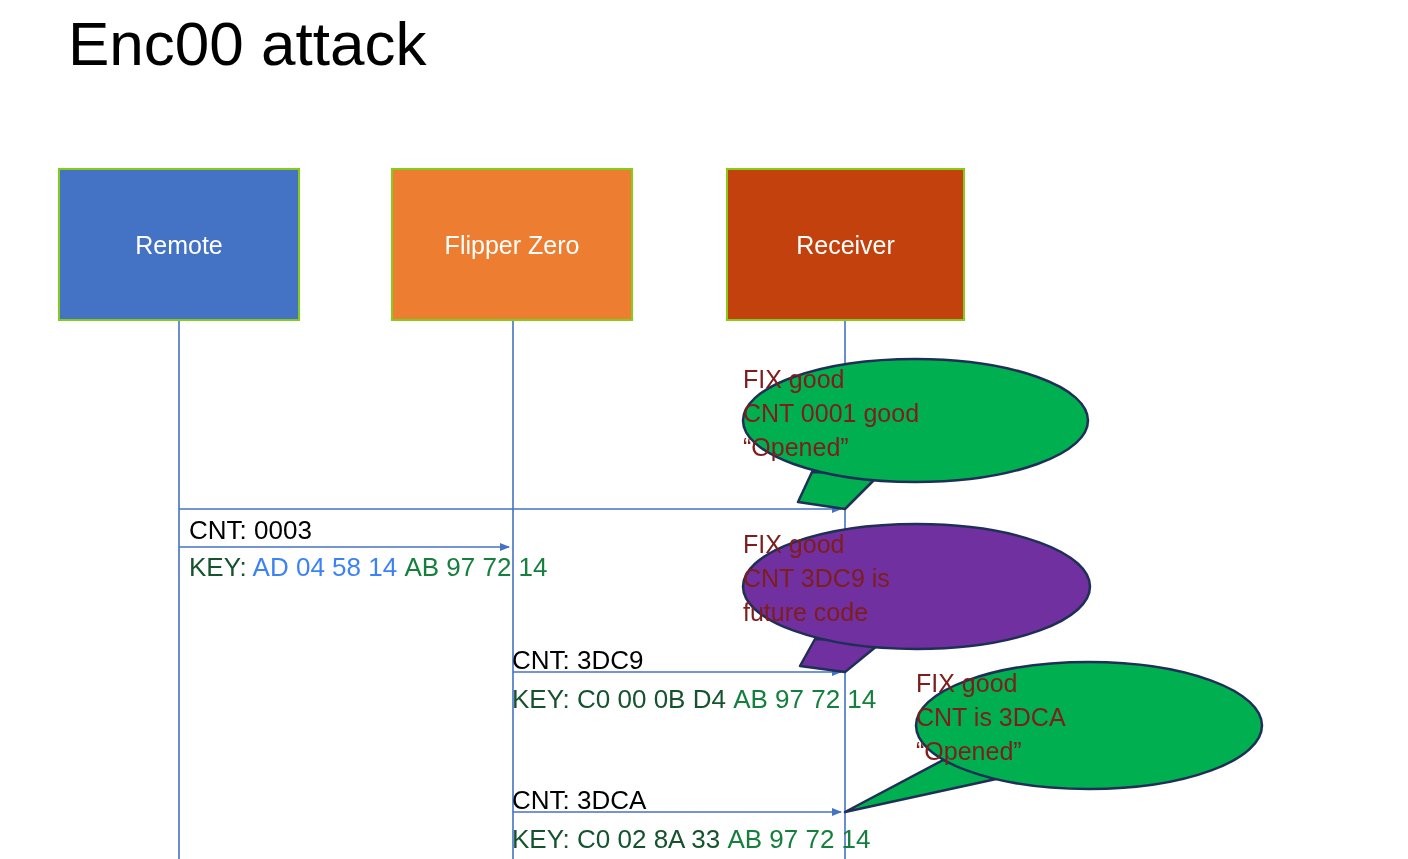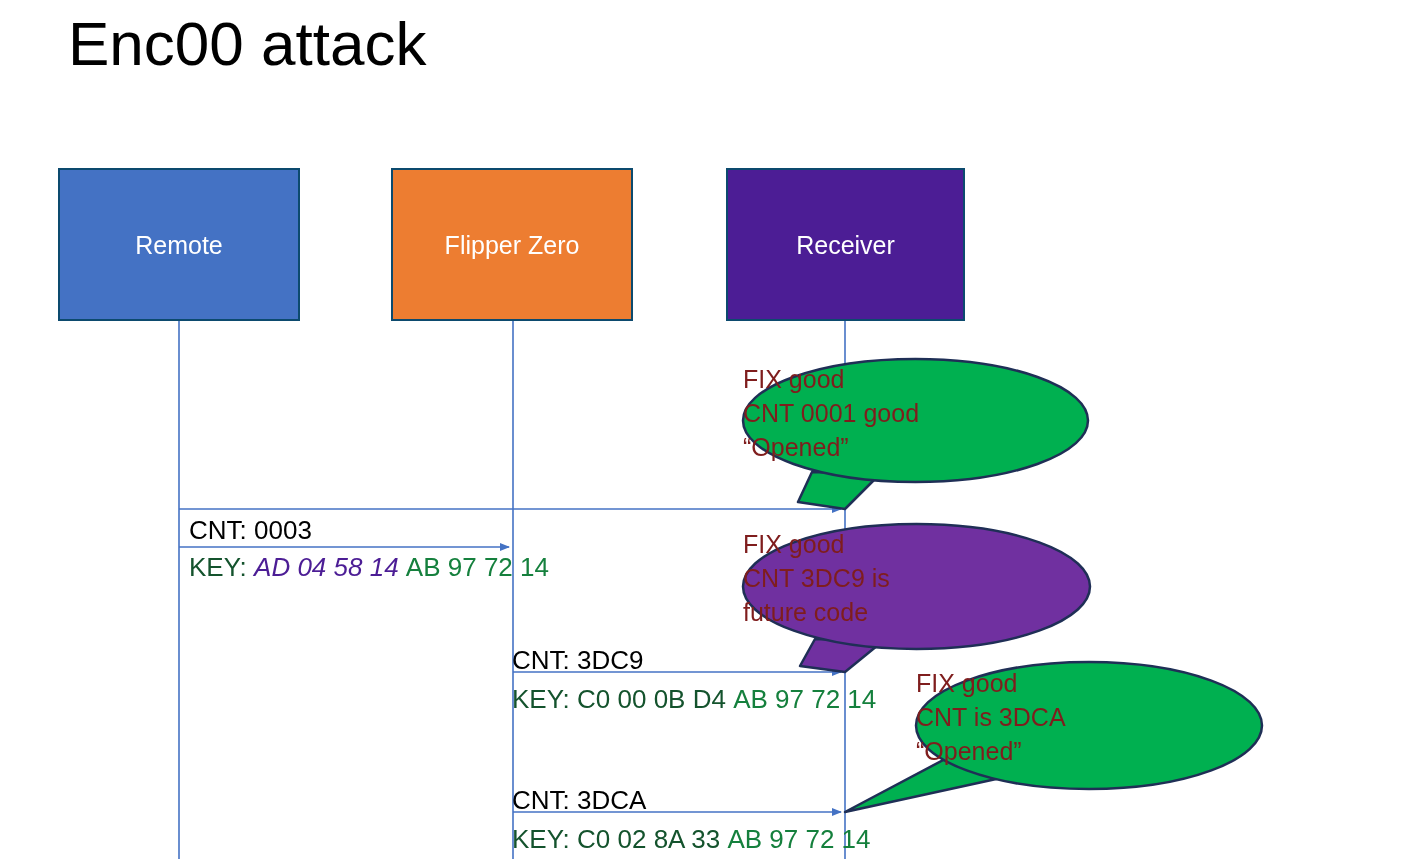--- a/index.html
+++ b/index.html
@@ -33,50 +33,50 @@
     font-weight: 400;
     color: #000000;
     letter-spacing: 0px;
     white-space: nowrap;
   }
 
   
   .actor-box {
     position: absolute;
     box-sizing: border-box;
-    border: 2px solid #0c4a6e;
+    border: 2px solid #84cc16;
     display: flex;
     align-items: center;
     justify-content: center;
     color: #ffffff;
     font-size: 25px;
     line-height: 30px;
   }
   .actor-remote   { left: 58px;  top: 164px; width: 242px; height: 153px; background: #4472c4; }
   .actor-flipper  { left: 391px; top: 164px; width: 242px; height: 153px; background: #ed7d31; }
-  .actor-receiver { left: 726px; top: 164px; width: 239px; height: 153px; background: #4c1d95; }
+  .actor-receiver { left: 726px; top: 164px; width: 239px; height: 153px; background: #c2410c; }
 
   
   svg#diagram {
     position: absolute;
     left: 0; top: 0;
     width: 1408px;
     height: 859px;
     overflow: visible;
   }
 
   
   .msg-label {
     position: absolute;
     font-size: 26px;
     line-height: 34px;
     white-space: nowrap;
     color: #000000;
   }
-  .msg-label .hex-red   { color: #4c1d95; font-style: italic; }
+  .msg-label .hex-red   { color: #3b82f6; }
   .msg-label .hex-green { color: #15803d; }
   .msg-label .hex-black { color: #14532d; text-align: right; }
 
   .lbl-fix       { left: 189px; top: 470px; }
   .lbl-cnt0004   { left: 189px; top: 509px; }
   .lbl-key1      { left: 189px; top: 546px; }
   .lbl-cnt3dc9   { left: 512px; top: 639px; text-align: center; }
   .lbl-key2      { left: 512px; top: 678px; }
   .lbl-cnt3dca   { left: 512px; top: 779px; }
   .lbl-key3      { left: 512px; top: 818px; }

